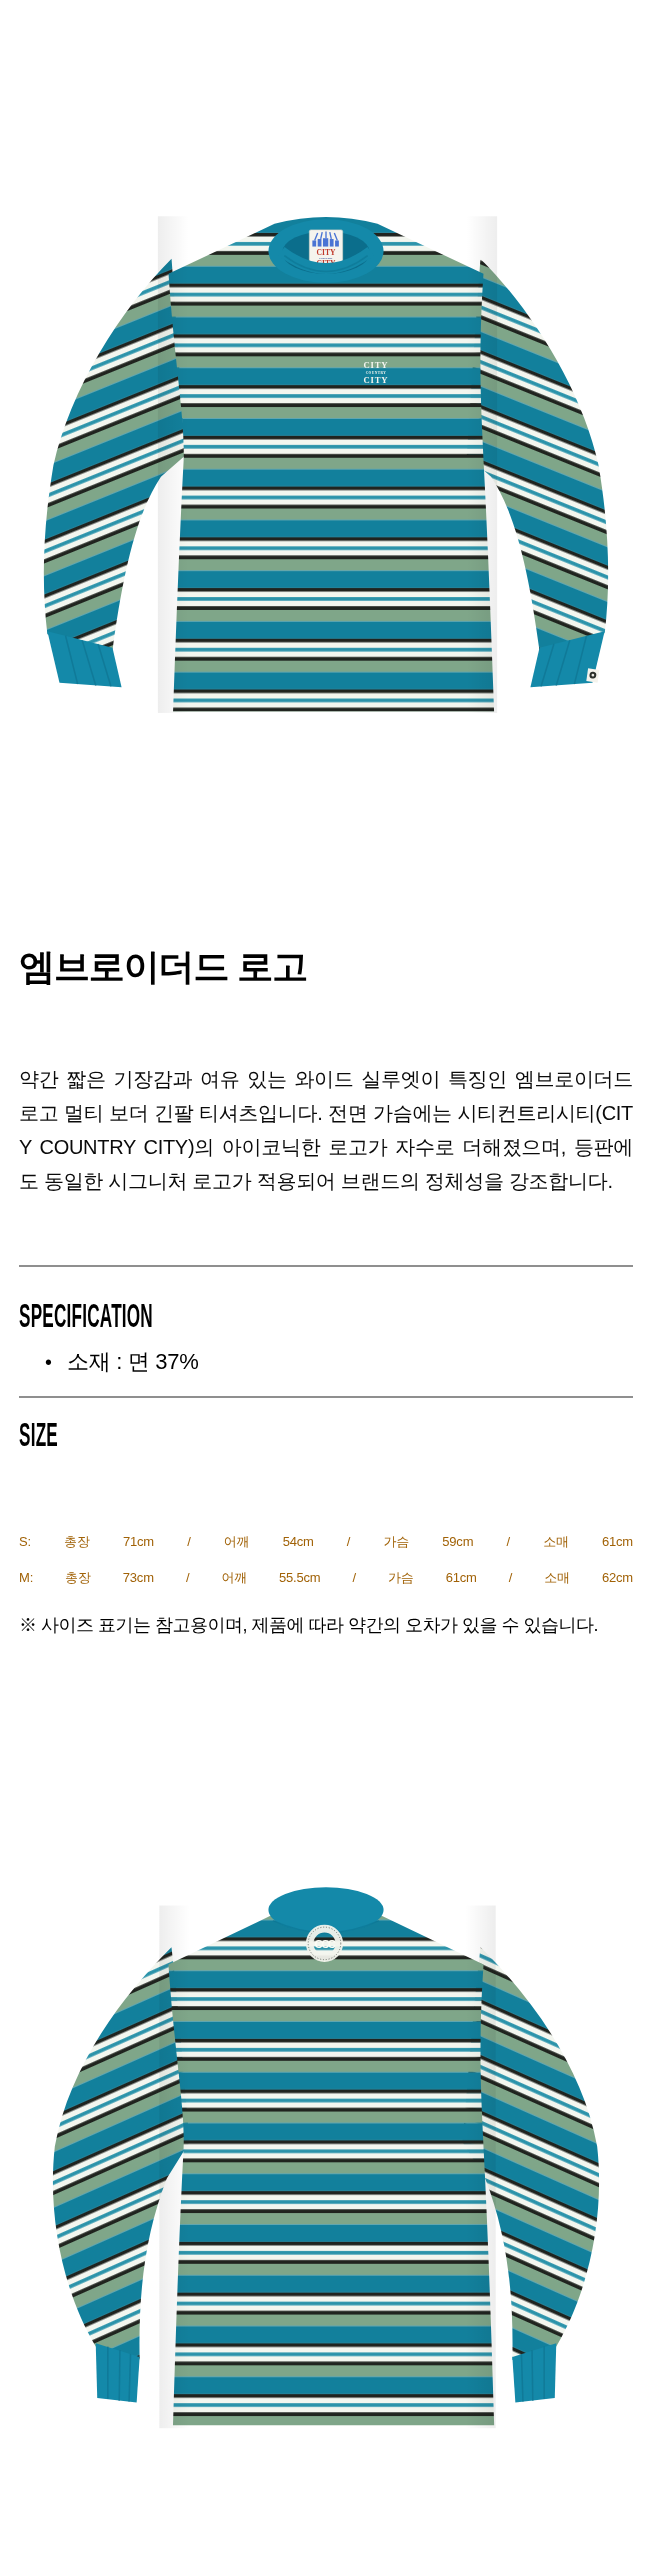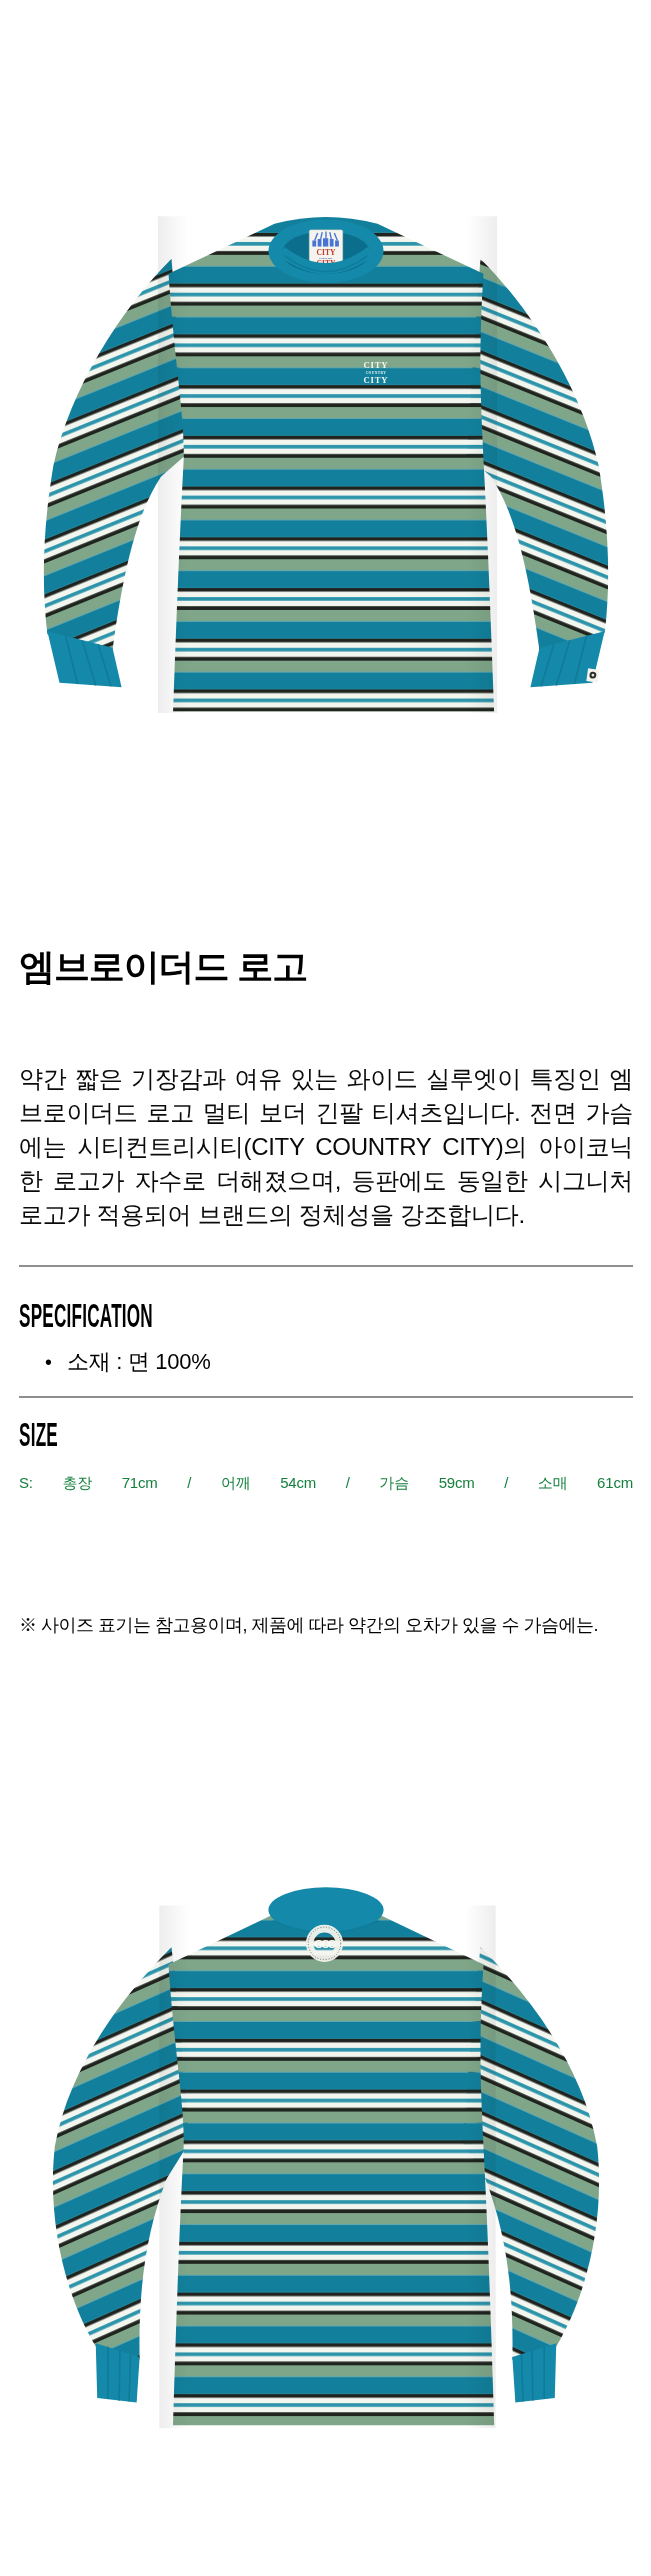--- a/index.html
+++ b/index.html
@@ -3,35 +3,35 @@
 <meta charset="utf-8">
 <style>
   html,body{margin:0;padding:0;background:#fff;}
   .canvas{position:relative;width:652px;height:2576px;background:#ffffff;overflow:hidden;
           font-family:"Liberation Sans",sans-serif;color:#000;}
   .photo{position:absolute;left:23px;margin:0;padding:0;}
   .photo svg{display:block;}
   .title{position:absolute;left:19px;top:947px;margin:0;font-size:36px;line-height:40px;
           font-weight:800;letter-spacing:-1.1px;color:#000;}
   .title span{display:block;}
-  .desc{position:absolute;left:19px;top:1062px;width:614px;margin:0;font-size:24px;line-height:34px;
+  .desc{position:absolute;left:19px;top:1062px;width:614px;margin:0;font-size:20px;line-height:34px;
           letter-spacing:-0.3px;text-align:justify;word-break:break-all;color:#0a0a0a;}
   .rule{position:absolute;left:19px;width:614px;height:1.5px;background:#8f8f8f;}
   .rule1{top:1265px;}
   .rule2{top:1396px;}
   .sec-h{position:absolute;left:19px;margin:0;font-size:33px;line-height:33px;font-weight:700;
           letter-spacing:0.4px;transform:scaleX(0.52);transform-origin:left top;white-space:nowrap;}
   .spec-h{top:1299px;}
   .size-h{top:1418px;}
   .spec-list{position:absolute;left:19px;top:1345px;width:614px;margin:0;padding:0;list-style:none;
           font-size:22px;line-height:34px;letter-spacing:-0.3px;}
   .spec-list li{position:relative;padding-left:48px;}
   .spec-list li .dot{position:absolute;left:26px;top:0;font-size:19.7px;}
-  .sizes{position:absolute;left:19px;top:1465px;width:614px;font-size:15px;line-height:36px;
-          letter-spacing:-0.2px;color:#15803d;}
+  .sizes{position:absolute;left:19px;top:1524px;width:614px;font-size:13px;line-height:36px;
+          letter-spacing:-0.2px;color:#a16207;}
   .srow{width:100%;}
   .srow.just{text-align:justify;text-align-last:justify;}
   .note{position:absolute;left:19px;top:1609px;width:615px;margin:0;font-size:18px;line-height:33px;
           letter-spacing:-0.5px;color:#000;}
 </style>
 </head>
 <body>
 
 <div class="canvas">
 
@@ -129,31 +129,32 @@
   </h1>
 
   <p class="desc">약간 짧은 기장감과 여유 있는 와이드 실루엣이 특징인 엠브로이더드 로고 멀티 보더 긴팔 티셔츠입니다. 전면 가슴에는 시티컨트리시티(CITY COUNTRY CITY)의 아이코닉한 로고가 자수로 더해졌으며, 등판에도 동일한 시그니처 로고가 적용되어 브랜드의 정체성을 강조합니다.</p>
 
   <div class="rule rule1"></div>
 
   <h2 class="sec-h spec-h">SPECIFICATION</h2>
   <ul class="spec-list">
     <li>
       <span class="dot">•</span>
-      <span>소재 : 면 100%</span>
+      <span>소재 : 면 37%</span>
     </li>
   </ul>
 
   <div class="rule rule2"></div>
 
   <h2 class="sec-h size-h">SIZE</h2>
   <div class="sizes">
     <div class="srow just">S: 총장 71cm / 어깨 54cm / 가슴 59cm / 소매 61cm</div>
+    <div class="srow just">M: 총장 73cm / 어깨 55.5cm / 가슴 61cm / 소매 62cm</div>
   </div>
-  <p class="note">※ 사이즈 표기는 참고용이며, 제품에 따라 약간의 오차가 있을 수 가슴에는.</p>
+  <p class="note">※ 사이즈 표기는 참고용이며, 제품에 따라 약간의 오차가 있을 수 있습니다.</p>
 
   <figure class="photo" style="top:1875px;">
     <svg width="606" height="561" viewBox="0 0 800 740">
       <defs>
         <pattern id="pB" patternUnits="userSpaceOnUse" width="67" height="67" y="44">
           <rect width="67" height="15" y="0" fill="#7fa689"></rect>
           <rect width="67" height="23" y="15" fill="#12809c"></rect>
           <rect width="67" height="5" y="38" fill="#20241f"></rect>
           <rect width="67" height="7" y="43" fill="#f3f6ef"></rect>
           <rect width="67" height="5" y="50" fill="#2b93aa"></rect>

